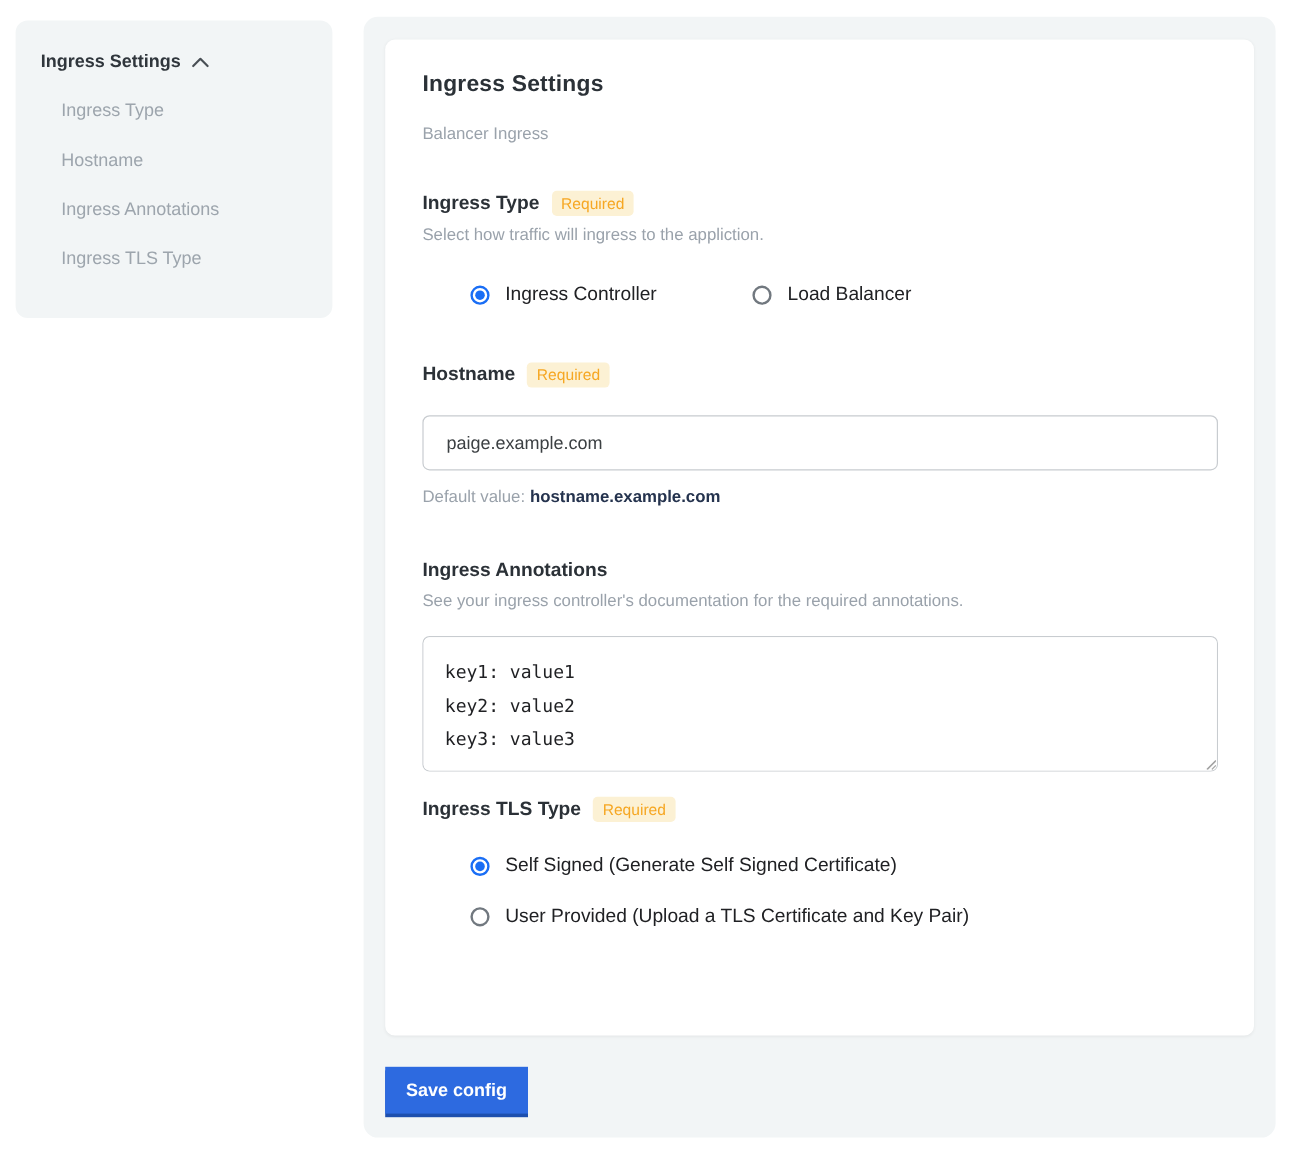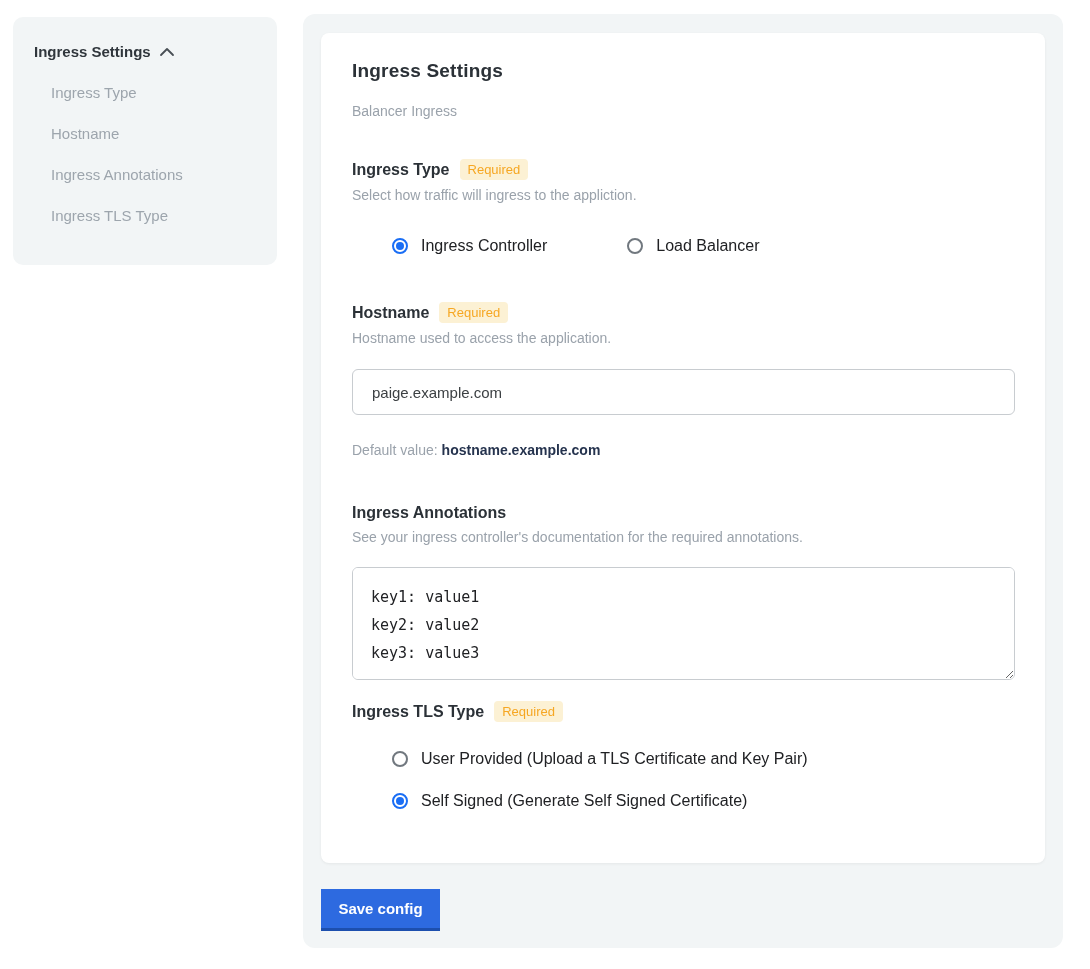--- a/index.html
+++ b/index.html
@@ -115,21 +115,21 @@
     border: 1px solid #c8ccd0;
     border-radius: 6px;
     padding: 15px 19px;
     font-size: 15px; color: #3c4043;
     font-family: "Liberation Sans", sans-serif;
     background: #fff;
     outline: none;
     display: block;
   }
   .default-line {
-    margin-top: 27px;
+    margin-top: 13px;
     font-size: 14px; color: #9aa2ab;
   }
   .default-value {
     color: #25334e; font-weight: 700; margin-left: 4px;
   }
   .annotations-textarea {
     margin-top: 22px;
     width: 663px; height: 113px;
     border: 1px solid #c8ccd0;
     border-radius: 6px;
@@ -198,21 +198,20 @@
           <span class="radio-label">Load Balancer</span>
         </label>
       </div>
     </div>
 
     <div class="sec-hostname">
       <div class="section-label-row">
         <span class="section-label">Hostname</span>
         <span class="badge">Required</span>
       </div>
-      <p class="section-desc">Hostname used to access the application.</p>
       <input class="text-input" type="text" value="paige.example.com" style="">
       <p class="default-line">
         <span>Default value:</span><span class="default-value">hostname.example.com</span>
       </p>
     </div>
 
     <div class="sec-annotations">
       <div class="section-label-row">
         <span class="section-label">Ingress Annotations</span>
       </div>
@@ -222,26 +221,26 @@
 key3: value3</textarea>
     </div>
 
     <div class="sec-tls">
       <div class="section-label-row">
         <span class="section-label">Ingress TLS Type</span>
         <span class="badge">Required</span>
       </div>
       <div class="radio-stack">
         <label class="radio-option">
+          <span class="radio-circle checked"></span>
+          <span class="radio-label">Self Signed (Generate Self Signed Certificate)</span>
+        </label>
+        <label class="radio-option">
           <span class="radio-circle"></span>
           <span class="radio-label">User Provided (Upload a TLS Certificate and Key Pair)</span>
         </label>
-        <label class="radio-option">
-          <span class="radio-circle checked"></span>
-          <span class="radio-label">Self Signed (Generate Self Signed Certificate)</span>
-        </label>
       </div>
     </div>
 
   </section>
 
   <button class="save-button">Save config</button>
 </main>
 
 </body></html>

